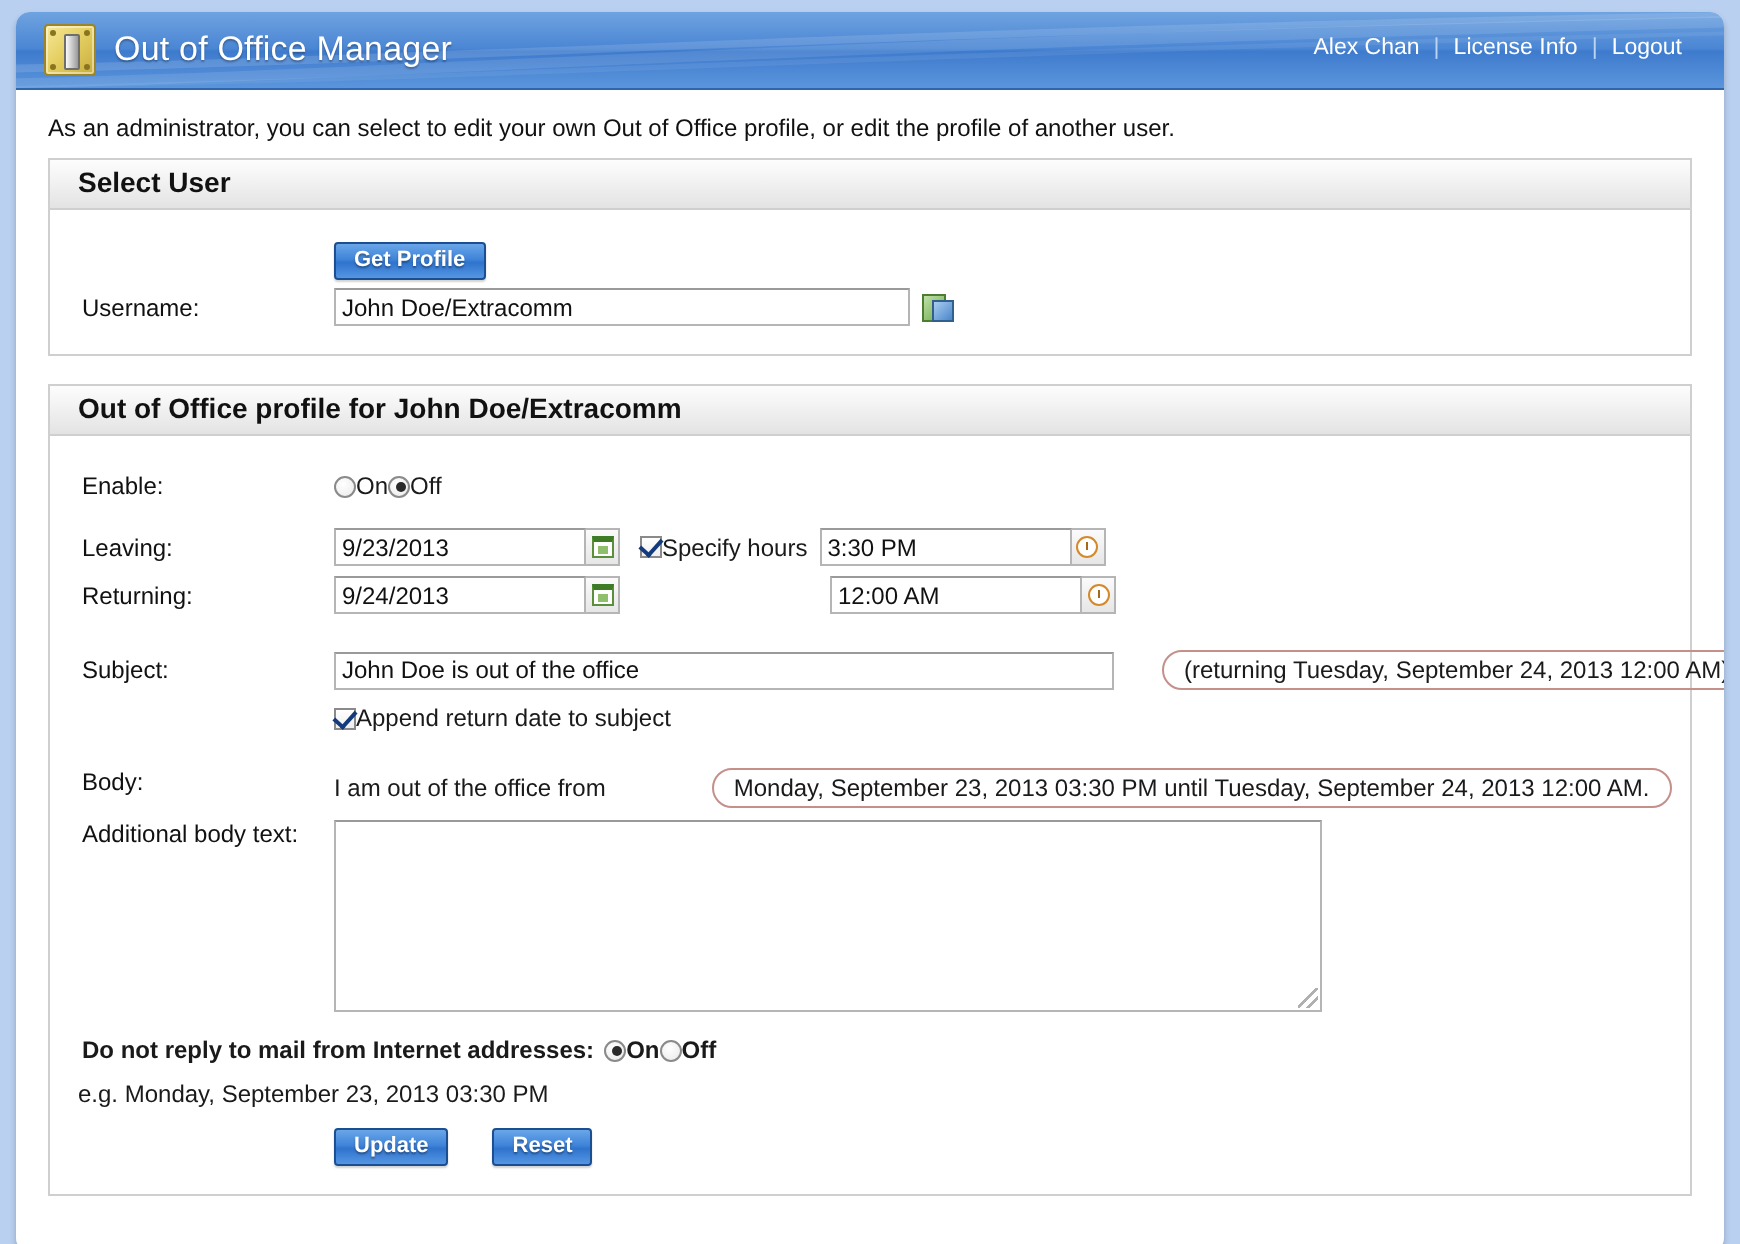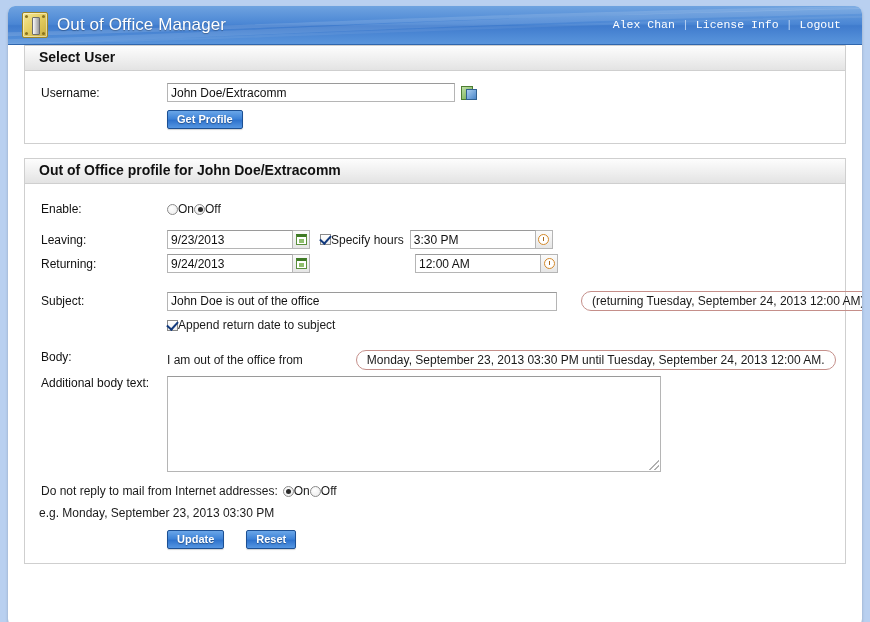--- a/index.html
+++ b/index.html
@@ -65,21 +65,21 @@
 
   .app-title {
     color: #ffffff;
     font-size: 17px;
     letter-spacing: .1px;
     text-shadow: 0 1px 1px rgba(0,0,0,.3);
   }
   .toplinks {
     position: absolute; right: 14px; top: 12px;
     display: flex; align-items: center;
-    color: #eef4fd; font-size: 11.5px; font-family: Liberation Mono, monospace;
+    color: #eef4fd; font-size: 11.5px;
   }
   .toplinks a {
     color: #ffffff; text-decoration: none; padding: 0 7px;
   }
   .toplinks span.sep { color: #bcd4f2; }
 
   
   .intro {
     padding: 12px 0 8px 16px;
     font-size: 12px;
@@ -295,35 +295,36 @@
 
     <div class="toplinks">
       <a href="#">Alex Chan</a>
       <span class="sep">|</span>
       <a href="#">License Info</a>
       <span class="sep">|</span>
       <a href="#">Logout</a>
     </div>
   </div>
 
+  <div class="intro">As an administrator, you can select to edit your own Out of Office profile, or edit the profile of another user.</div>
 
   <div class="panel">
     <div class="panel-head">Select User</div>
     <div class="panel-body">
+      <div class="row" style="padding-top:6px;">
+        <div class="lbl"></div>
+        <div class="val">
+          <button class="btn">Get Profile</button>
+        </div>
+      </div>
       <div class="row">
         <div class="lbl">Username:</div>
         <div class="val">
           <input type="text" class="in-user" value="John Doe/Extracomm" style="">
           <span class="addrbook"></span>
-        </div>
-      </div>
-      <div class="row" style="padding-top:6px;">
-        <div class="lbl"></div>
-        <div class="val">
-          <button class="btn">Get Profile</button>
         </div>
       </div>
     </div>
   </div>
 
   <div class="panel">
     <div class="panel-head">Out of Office profile for John Doe/Extracomm</div>
     <div class="panel-body">
 
 
@@ -402,21 +403,21 @@
         <div class="lbl">Additional body text:</div>
         <div class="val">
           <div class="ta">
             <span></span>
             <span class="grip"></span>
           </div>
         </div>
       </div>
 
       <div class="row" style="padding-top:10px;">
-        <div class="val" style="margin-left:0;">
+        <div class="val" style="margin-left:0;font-weight:bold;">
           <span style="margin-right:5px;">Do not reply to mail from Internet addresses:</span>
             <span class="radio on"></span>
             <span class="inline-opt">On</span>
             <span class="radio"></span>
             <span class="inline-opt">Off</span>
         </div>
       </div>
 
       <div class="row" style="padding-top:6px;padding-left:14px;">
         <span style="margin-left:0;" class="nowrap">e.g. Monday, September 23, 2013 03:30 PM</span>

